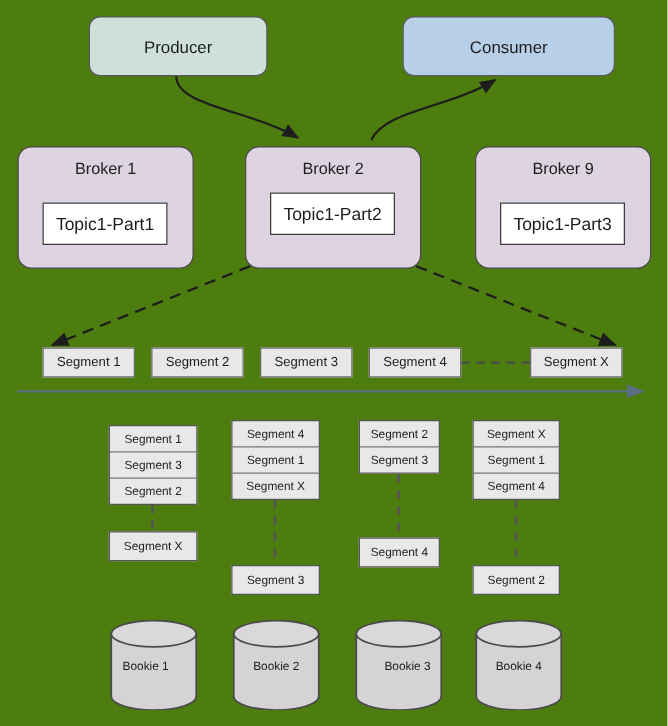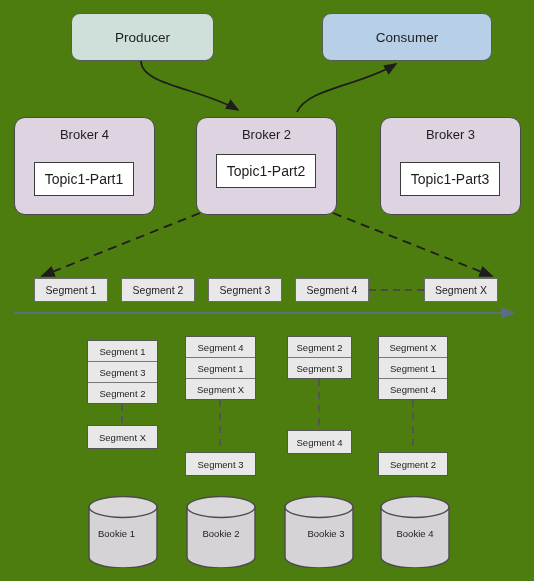--- a/index.html
+++ b/index.html
@@ -156,35 +156,35 @@
   </svg>
 
   <div class="node endpoint producer-box" style="left:71px; top:13px; width:143px; height:48px;">
     <span>Producer</span>
   </div>
   <div class="node endpoint consumer-box" style="left:322px; top:13px; width:170px; height:48px;">
     <span>Consumer</span>
   </div>
 
   <div class="node broker-box" style="left:14px; top:117px; width:141px; height:98px;">
-    <span>Broker 4</span>
+    <span>Broker 1</span>
   </div>
   <div class="node topic-box" style="left:34px; top:162px; width:100px; height:34px;">
     <span>Topic1-Part1</span>
   </div>
 
   <div class="node broker-box" style="left:196px; top:117px; width:141px; height:98px;">
     <span>Broker 2</span>
   </div>
   <div class="node topic-box" style="left:216px; top:154px; width:100px; height:34px;">
     <span>Topic1-Part2</span>
   </div>
 
   <div class="node broker-box" style="left:380px; top:117px; width:141px; height:98px;">
-    <span>Broker 3</span>
+    <span>Broker 9</span>
   </div>
   <div class="node topic-box" style="left:400px; top:162px; width:100px; height:34px;">
     <span>Topic1-Part3</span>
   </div>
 
   <div class="node seg-box" style="left:34px; top:278px; width:74px; height:24px;">
     <span>Segment 1</span>
   </div>
   <div class="node seg-box" style="left:121px; top:278px; width:74px; height:24px;">
     <span>Segment 2</span>

